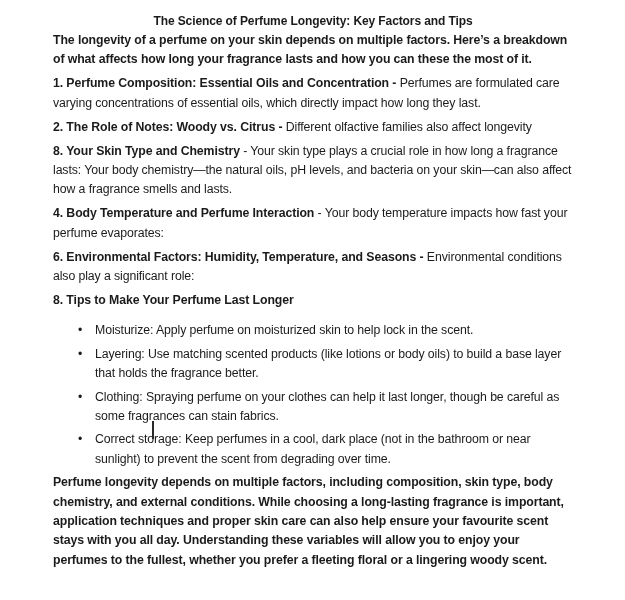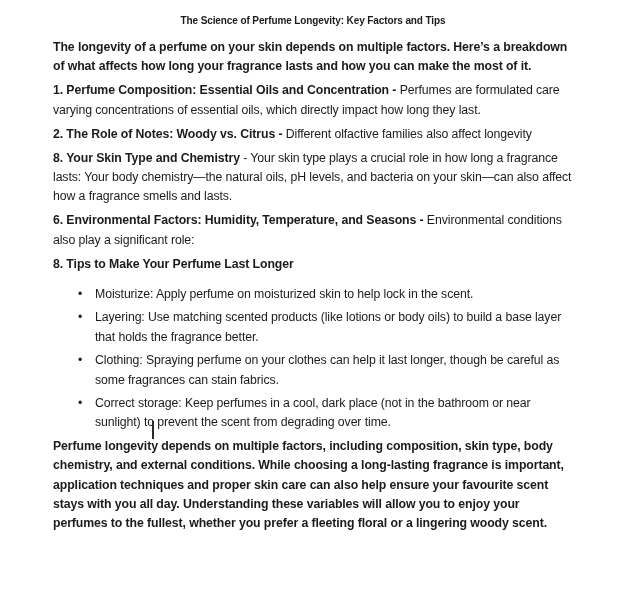--- a/index.html
+++ b/index.html
@@ -15,25 +15,24 @@
     position: relative;
     width: 625px;
     height: 600px;
     background: #ffffff;
     padding: 11px 52px 0 53px;
     font-size: 12.3px;
     line-height: 19.4px;
     letter-spacing: -0.1px;
   }
   .title {
-    font-size: 10px;
+    font-size: 12px;
     font-weight: 700;
     text-align: center;
     line-height: 20px;
-    margin-bottom: 7px;
   }
   p { margin-bottom: 4.5px; }
   .b { font-weight: 700; }
   strong { font-weight: 700; }
   .tips-heading { font-weight: 700; margin-bottom: 11px; }
   ul.tips {
     list-style: none;
     margin-bottom: 3px;
   }
   ul.tips li {
@@ -56,28 +55,29 @@
     background: #2a2a2a;
   }
 </style>
 </head>
 <body>
 
 <div class="doc">
 
   <div class="title">The Science of Perfume Longevity: Key Factors and Tips</div>
 
-  <p class="b">The longevity of a perfume on your skin depends on multiple factors. Here’s a breakdown of what affects how long your fragrance lasts and how you can make the most of it.</p>
+  <p class="b">The longevity of a perfume on your skin depends on multiple factors. Here’s a breakdown of what affects how long your fragrance lasts and how you can these the most of it.</p>
 
   <p><strong>1. Perfume Composition: Essential Oils and Concentration -</strong><span> Perfumes are formulated care varying concentrations of essential oils, which directly impact how long they last.</span></p>
 
   <p><strong>2. The Role of Notes: Woody vs. Citrus -</strong><span> Different olfactive families also affect longevity</span></p>
 
   <p><strong>8. Your Skin Type and Chemistry</strong><span> - Your skin type plays a crucial role in how long a fragrance lasts: Your body chemistry—the natural oils, pH levels, and bacteria on your skin—can also affect how a fragrance smells and lasts.</span></p>
 
+  <p><strong>4. Body Temperature and Perfume Interaction</strong><span> - Your body temperature impacts how fast your perfume evaporates:</span></p>
 
 
   <p><strong>6. Environmental Factors: Humidity, Temperature, and Seasons -</strong><span> Environmental conditions also play a significant role:</span></p>
 
   <p class="tips-heading">8. Tips to Make Your Perfume Last Longer</p>
 
   <ul class="tips">
     <li>Moisturize: Apply perfume on moisturized skin to help lock in the scent.</li>
     <li>Layering: Use matching scented products (like lotions or body oils) to build a base layer that holds the fragrance better.</li>
     <li>Clothing: Spraying perfume on your clothes can help it last longer, though be careful as some fragrances can stain fabrics.</li>

